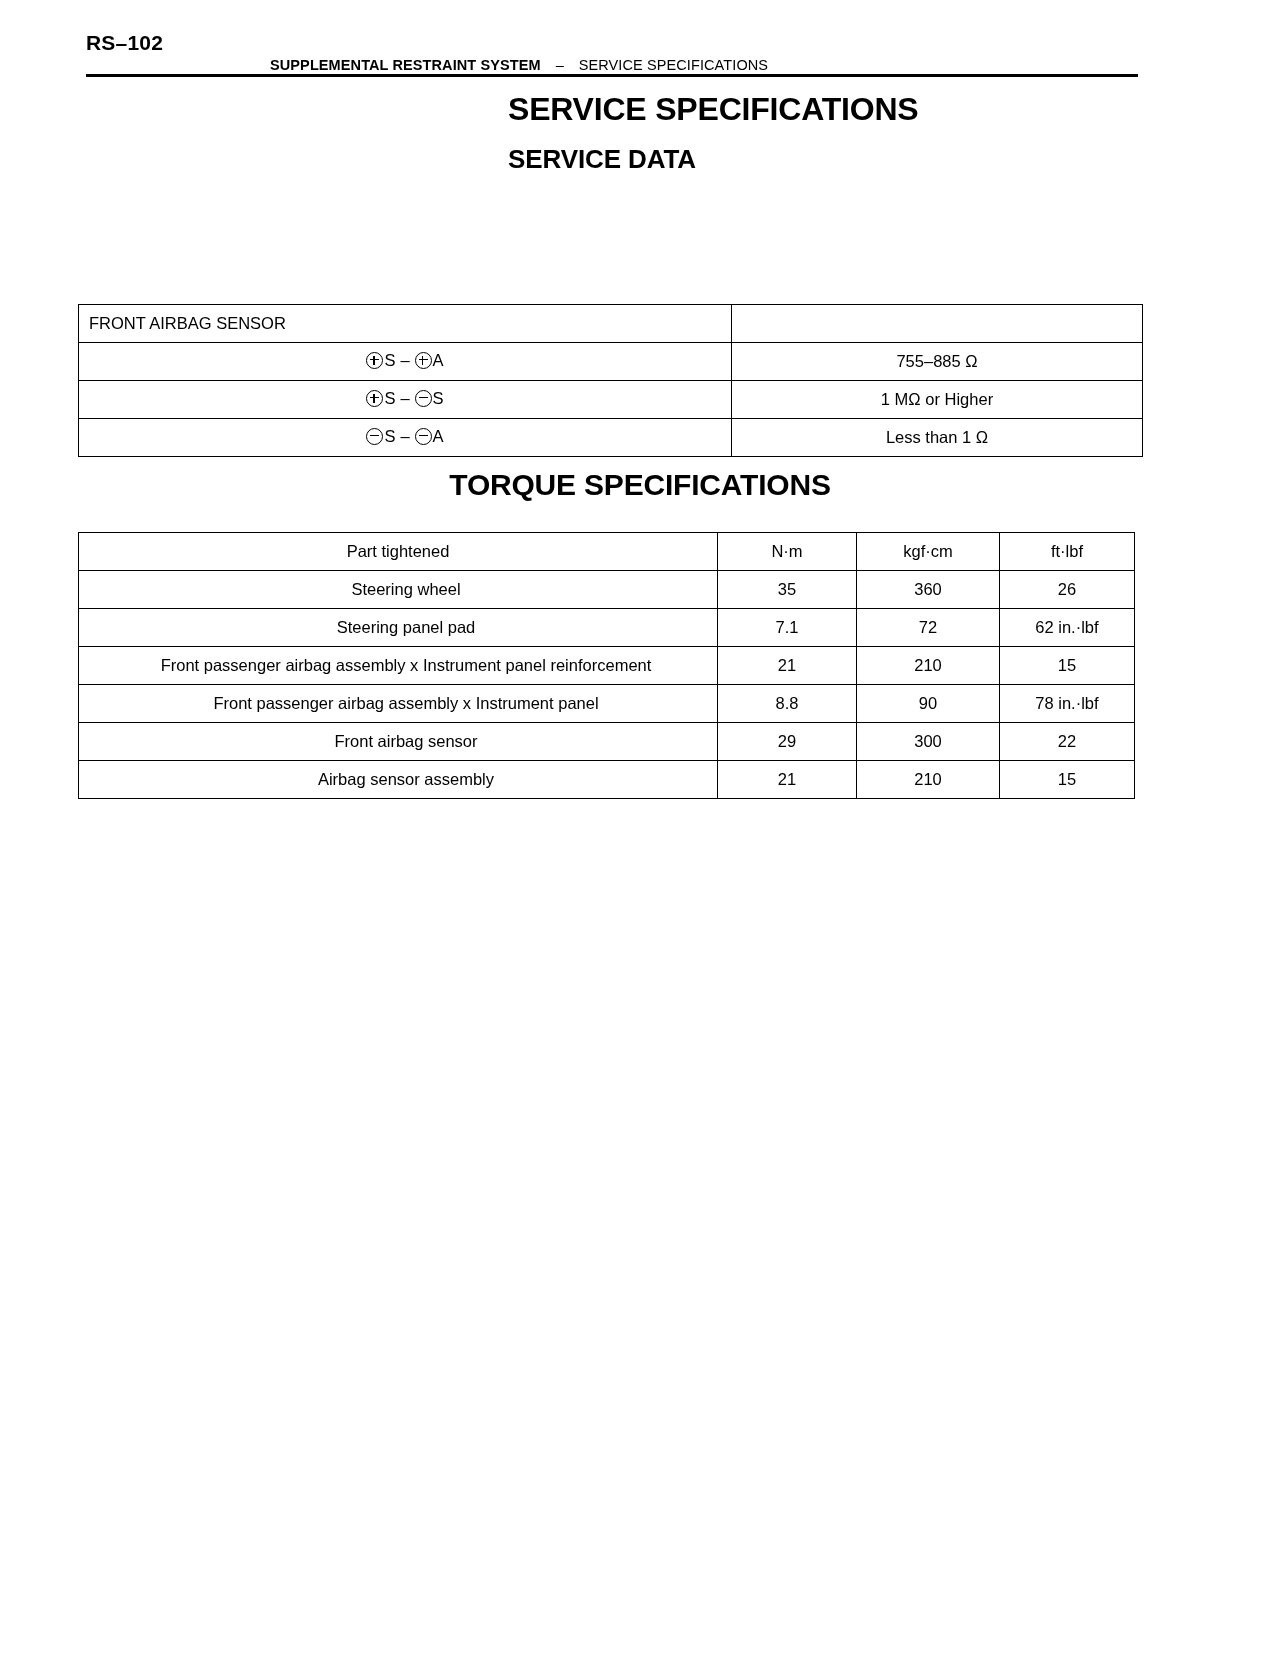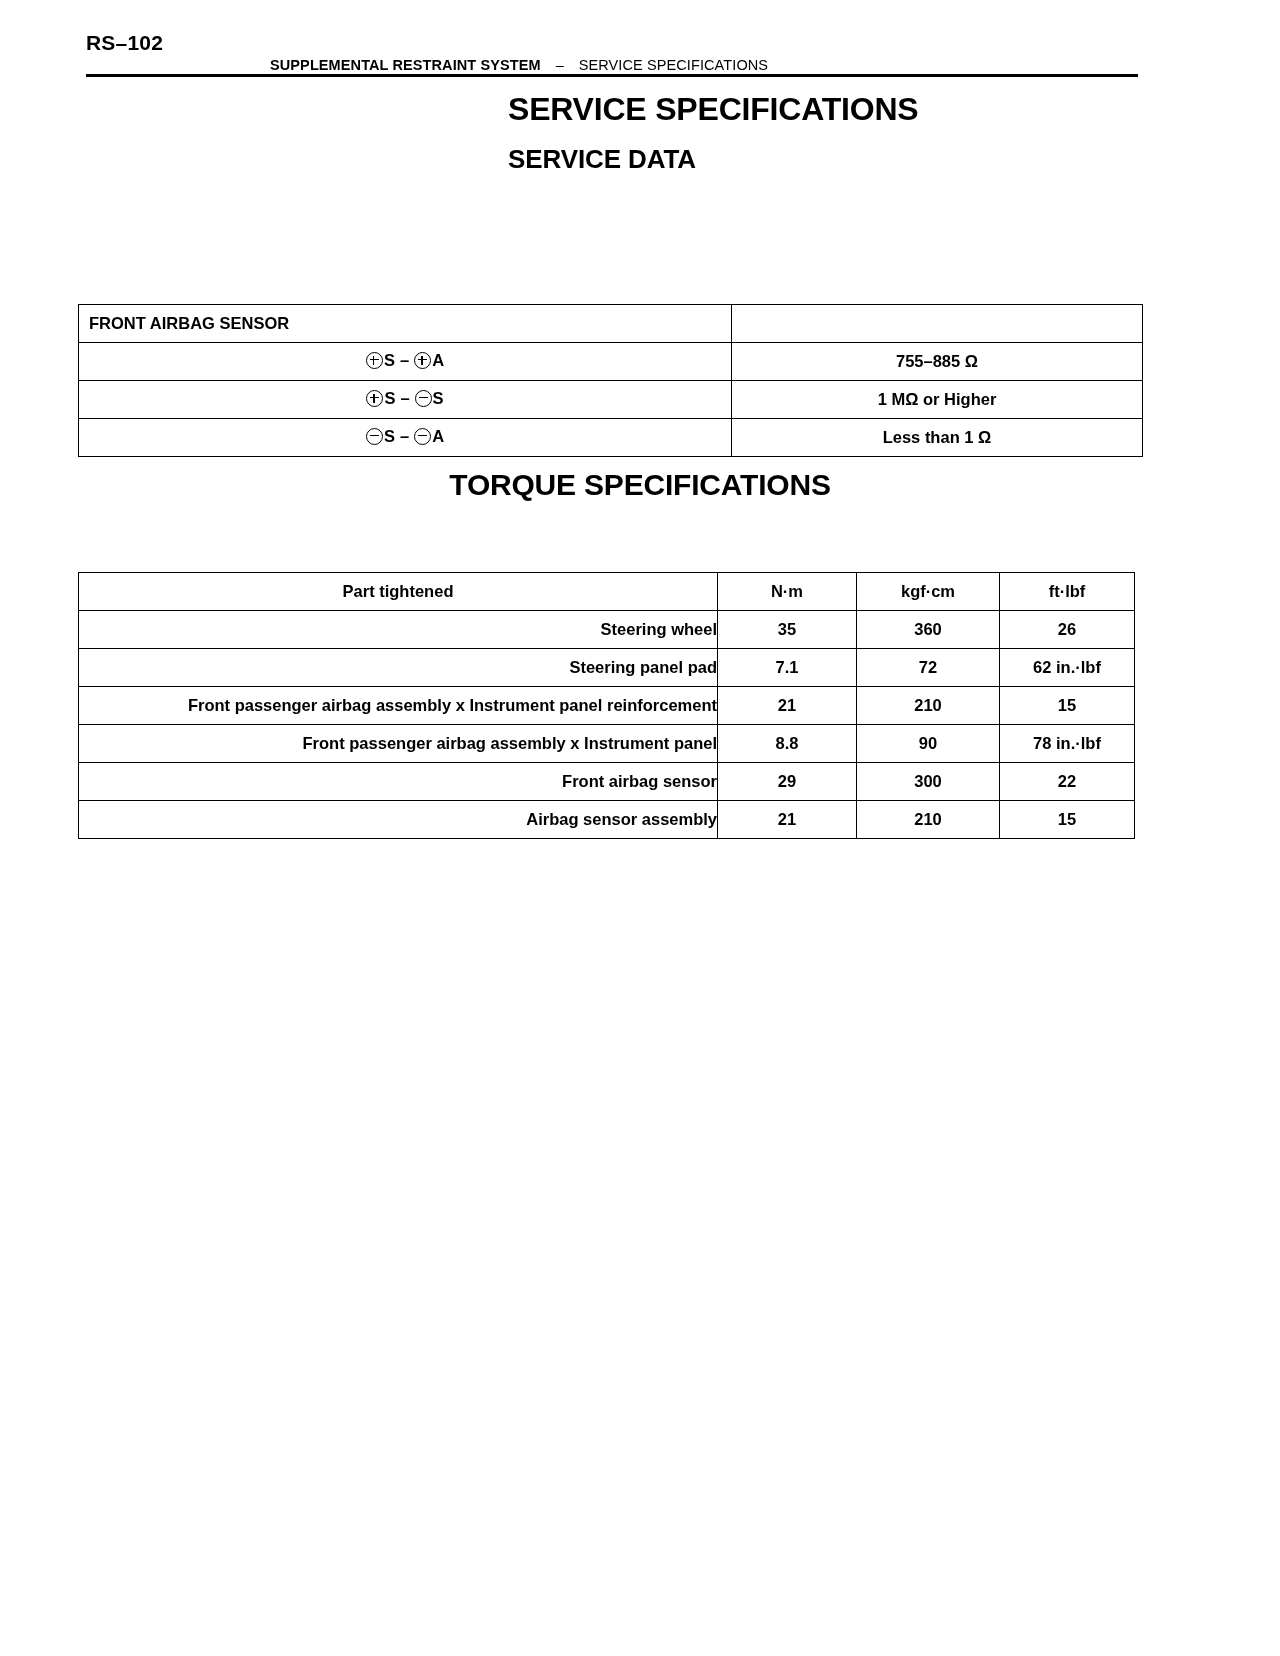--- a/index.html
+++ b/index.html
@@ -110,21 +110,21 @@
   
   table.spec {
     border-collapse: collapse;
     table-layout: fixed;
     position: absolute;
     font-size: 16.5px;
   }
   table.spec td, table.spec th {
     border: 1.6px solid #000;
     padding: 0;
-    font-weight: bold;
+    font-weight: normal;
     vertical-align: middle;
   }
 
   
   #service-data-table {
     left: 78px;
     top: 304px;
     width: 1054px;
     border-top-width: 2.4px;
   }
@@ -141,29 +141,29 @@
     padding-left: 0;
   }
   #service-data-table .c-value {
     width: 410px;
     text-align: center;
   }
 
   
   #torque-table {
     left: 78px;
-    top: 572px;
+    top: 532px;
     width: 1054px;
   }
   #torque-table td, #torque-table th {
     height: 37px;
   }
   #torque-table .c-part {
     width: 638px;
-    text-align: right;
+    text-align: center;
     padding-left: 16px;
   }
   #torque-table thead .c-part {
     text-align: center;
     padding-left: 0;
   }
   #torque-table .c-nm    { width: 138px; text-align: center; }
   #torque-table .c-kgf   { width: 142px; text-align: center; }
   #torque-table .c-ftlbf { width: 134px; text-align: center; }
 

